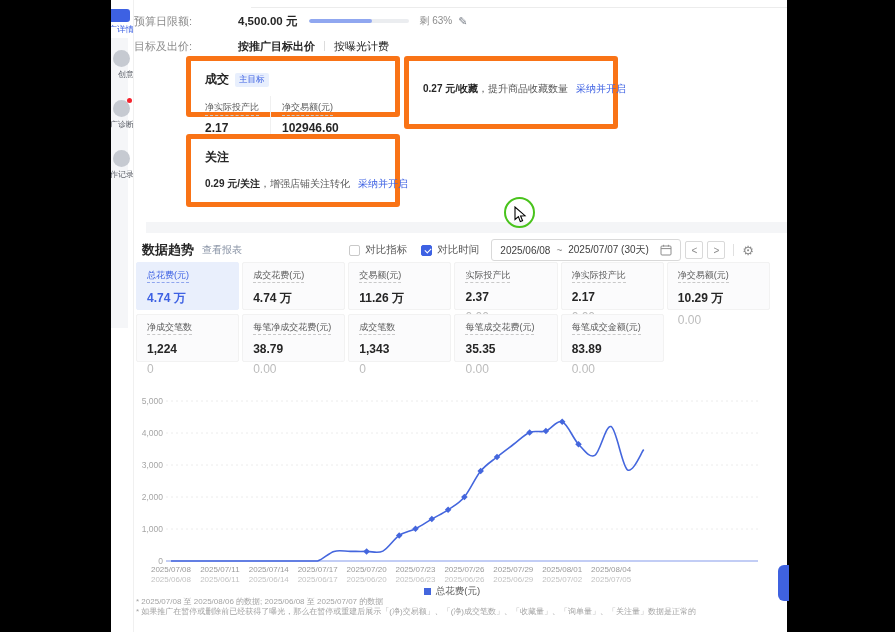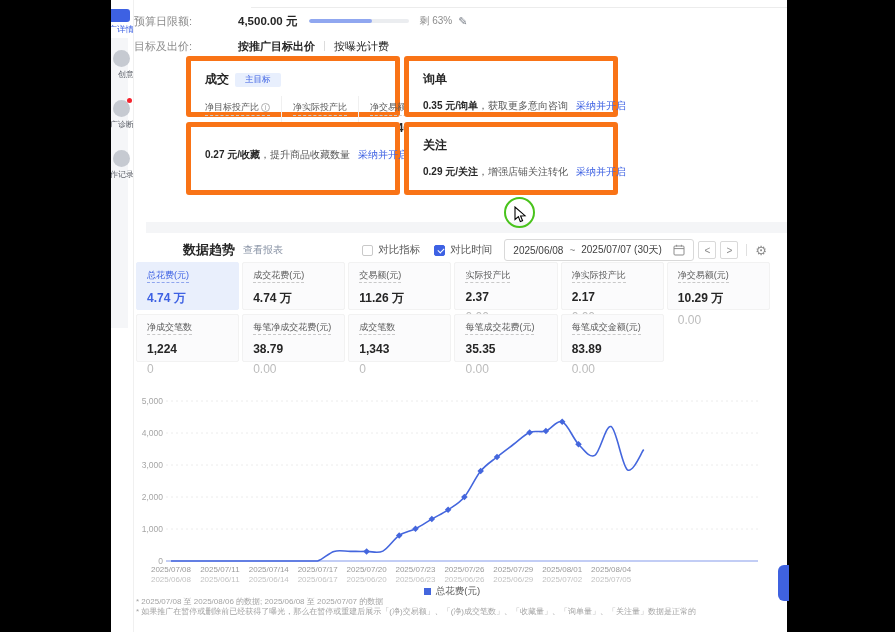--- a/index.html
+++ b/index.html
@@ -34,37 +34,37 @@
   .goal-opt { font-size:11px; color:#262626; }
   .goal-opt.active { font-weight:bold; }
   .vsep { width:1px; height:10px; background:#dcdcdc; margin:0 9px; }
 
   .goal-cards { position:absolute; top:56px; left:52px; display:grid; grid-template-columns:214px 214px; gap:5px 4px; }
   .gcard { border:5px solid #f97316; border-radius:3px; background:#fff; padding:10px 14px; }
   .gcard.r1 { height:61px; }
   .gcard.r2 { height:73px; }
   .gcard-head { display:flex; align-items:center; gap:6px; }
   .gcard-title { font-size:12px; font-weight:bold; color:#262626; }
-  .badge { font-size:8.5px; color:#3d61e3; background:#e8effd; padding:1px 10px; border-radius:2px; }
+  .badge { font-size:8.5px; color:#3d61e3; background:#e8effd; padding:1px 4px; border-radius:2px; }
   .gmetrics { display:flex; margin-top:8px; }
   .gm { padding-right:11px; }
   .gm + .gm { border-left:1px solid #f0f0f0; padding-left:11px; }
   .gm-label { font-size:9px; color:#595959; border-bottom:1px dashed #c9c9c9; padding-bottom:1px; display:inline-flex; align-items:center; gap:2px; white-space:nowrap; }
   .info-i { display:inline-flex; width:9px; height:9px; border:1px solid #b0b0b0; border-radius:50%; font-size:6.5px; color:#9a9a9a; align-items:center; justify-content:center; font-style:normal; }
   .gm-val { margin-top:5px; font-size:12px; font-weight:bold; color:#262626; white-space:nowrap; }
   .gm-val .pencil { font-size:10px; margin-left:3px; }
   .gdesc { margin-top:11px; font-size:10px; color:#595959; white-space:nowrap; }
   .gdesc b { color:#262626; }
   .glink { color:#3d61e3; margin-left:8px; cursor:pointer; }
   .goal-note { position:absolute; top:201px; left:52px; font-size:9.5px; color:#9b9b9b; }
 
   .section-gap { position:absolute; left:12px; right:0; top:222px; height:11px; background:#f4f5f7; }
 
   
-  .trend-head { top:238px; left:8px; right:20px; height:24px;margin-left:41px; }
+  .trend-head { top:238px; left:8px; right:33px; height:24px; }
   .trend-title { font-size:13px; font-weight:bold; color:#262626; }
   .report-link { margin-left:8px; font-size:10px; color:#8a94a6; cursor:pointer; }
   .controls { margin-left:auto; display:flex; align-items:center;text-align:right; }
   .cb { width:11px; height:11px; border:1px solid #c9c9c9; border-radius:2px; background:#fff; position:relative; cursor:pointer; }
   .cb.checked { background:#3d61e3; border-color:#3d61e3; }
   .cb.checked::after { content:""; position:absolute; left:2.5px; top:2px; width:5px; height:3px; border-left:1.5px solid #fff; border-bottom:1.5px solid #fff; transform:rotate(-45deg); }
   .cb-label { font-size:10.5px; color:#595959; margin-left:5px; }
   .datebox { margin-left:12px; width:190px; height:22px; border:1px solid #d9d9d9; border-radius:3px; display:flex; align-items:center; padding:0 8px; gap:6px; cursor:pointer; }
   .date-txt { font-size:10px; color:#404040; white-space:nowrap; }
   .date-sep { font-size:10px; color:#8c8c8c; }
@@ -143,43 +143,30 @@
     </div>
 
     <div class="goal-cards">
       <div class="gcard r1">
         <div class="gcard-head">
           <span class="gcard-title">成交</span>
           <span class="badge">主目标</span>
         </div>
         <div class="gmetrics">
           <div class="gm">
-            <span class="gm-label">
-                <span>净目标投产比</span>
-                <i class="info-i">i</i>
-              </span>
-            <div class="gm-val"><span>2.45</span><span class="pencil">✎</span></div>
-          </div>
-          <div class="gm">
             <span class="gm-label">净实际投产比</span>
             <div class="gm-val">2.17</div>
           </div>
           <div class="gm">
             <span class="gm-label">净交易额(元)</span>
             <div class="gm-val">102946.60</div>
           </div>
         </div>
       </div>
 
-      <div class="gcard r1">
-        <div class="gcard-head">
-            <span class="gcard-title">询单</span>
-          </div>
-        <div class="gdesc"><b>0.35 元/询单</b><span>，获取更多意向咨询</span><span class="glink">采纳并开启</span></div>
-      </div>
 
       <div class="gcard r2">
         <div class="gdesc"><b>0.27 元/收藏</b><span>，提升商品收藏数量</span><span class="glink">采纳并开启</span></div>
       </div>
 
       <div class="gcard r2">
         <div class="gcard-head">
             <span class="gcard-title">关注</span>
           </div>
         <div class="gdesc"><b>0.29 元/关注</b><span>，增强店铺关注转化</span><span class="glink">采纳并开启</span></div>

